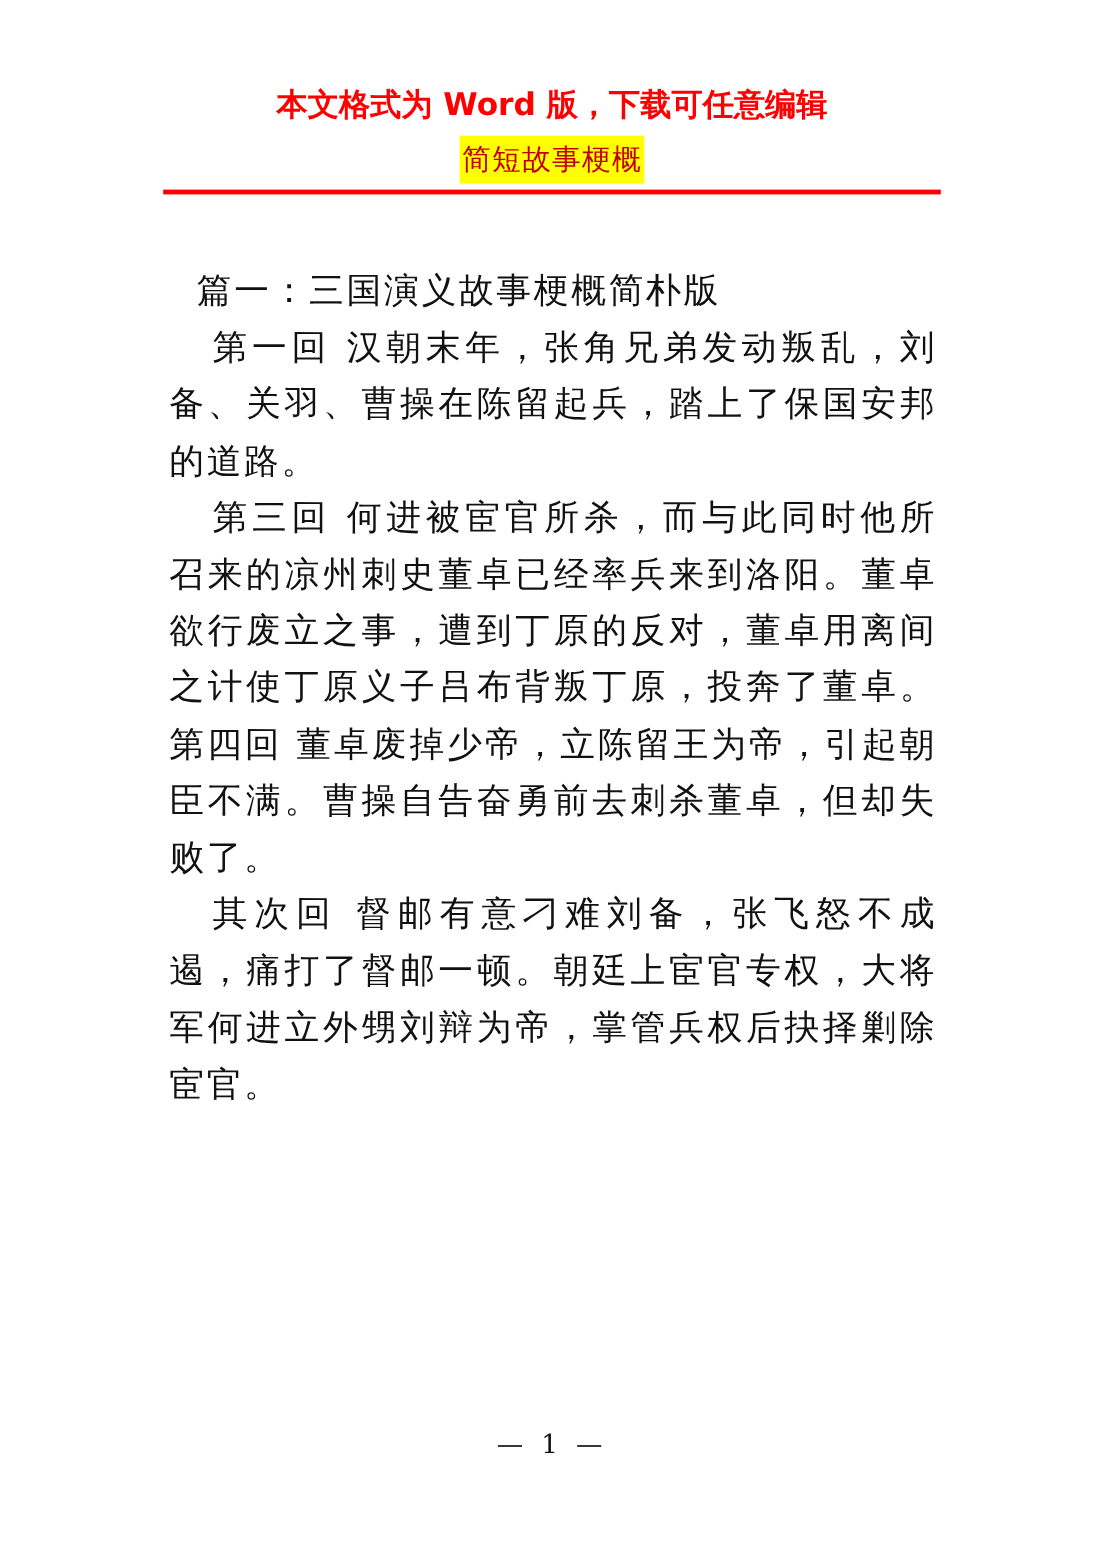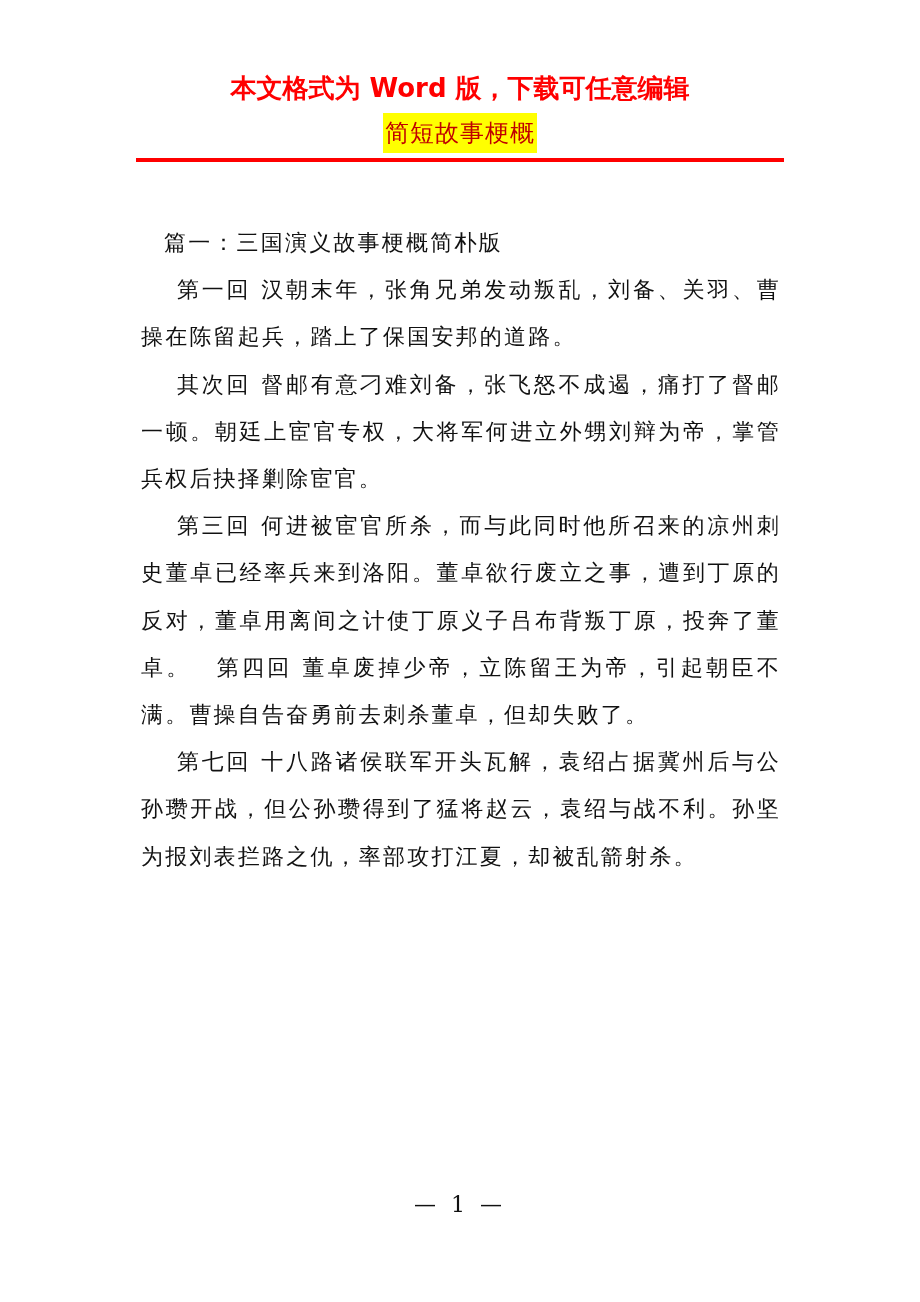--- a/index.html
+++ b/index.html
@@ -12,21 +12,21 @@
     }
     .title-wrap { position: absolute; left: 0; width: 920px; top: 113px; text-align: center; }
     .title {
       display: inline-block; background: #ffff00; color: #c00000;
       font-family: "DejaVu Serif", "Liberation Serif", serif; font-size: 24px;
       line-height: 40px; padding: 0 2px; letter-spacing: 1px;
     }
     .rule { position: absolute; left: 136px; width: 648px; top: 158px; height: 4px; background: #ff0000; }
     .body {
       position: absolute; left: 141px; top: 219px; width: 640px;
-      font-family: "DejaVu Serif", "Liberation Serif", serif; font-size: 22px;
+      font-family: "DejaVu Serif", "Liberation Serif", serif; font-size: 29px;
       color: #111; line-height: 47.2px; text-align: justify; letter-spacing: 2.2px;
     }
     .body p { margin: 0; }
     .heading { text-indent: 23px; }
     .para { text-indent: 36px; }
     .footer {
       position: absolute; left: 0; width: 920px; top: 1192px; text-align: center;
       font-family: "DejaVu Serif", "Liberation Serif", serif; font-size: 22px; color: #111;
       letter-spacing: 4px;
     }
@@ -37,19 +37,18 @@
 <div class="page">
   <div class="banner">本文格式为 Word 版，下载可任意编辑</div>
   <div class="title-wrap">
     <span class="title">简短故事梗概</span>
   </div>
   <div class="rule"></div>
 
   <div class="body">
     <p class="heading">篇一：三国演义故事梗概简朴版</p>
     <p class="para">第一回 汉朝末年，张角兄弟发动叛乱，刘备、关羽、曹操在陈留起兵，踏上了保国安邦的道路。</p>
+    <p class="para">第三回 何进被宦官所杀，而与此同时他所召来的凉州刺史董卓已经率兵来到洛阳。董卓欲行废立之事，遭到丁原的反对，董卓用离间之计使丁原义子吕布背叛丁原，投奔了董卓。　第四回 董卓废掉少帝，立陈留王为帝，引起朝臣不满。曹操自告奋勇前去刺杀董卓，但却失败了。</p>
     <p class="para">其次回 督邮有意刁难刘备，张飞怒不成遏，痛打了督邮一顿。朝廷上宦官专权，大将军何进立外甥刘辩为帝，掌管兵权后抉择剿除宦官。</p>
-    <p class="para">第三回 何进被宦官所杀，而与此同时他所召来的凉州刺史董卓已经率兵来到洛阳。董卓欲行废立之事，遭到丁原的反对，董卓用离间之计使丁原义子吕布背叛丁原，投奔了董卓。　第四回 董卓废掉少帝，立陈留王为帝，引起朝臣不满。曹操自告奋勇前去刺杀董卓，但却失败了。</p>
-    <p class="para">第七回 十八路诸侯联军开头瓦解，袁绍占据冀州后与公孙瓒开战，但公孙瓒得到了猛将赵云，袁绍与战不利。孙坚为报刘表拦路之仇，率部攻打江夏，却被乱箭射杀。</p>
   </div>
 
   <div class="footer">— 1 —</div>
 </div>
 
 </body></html>

